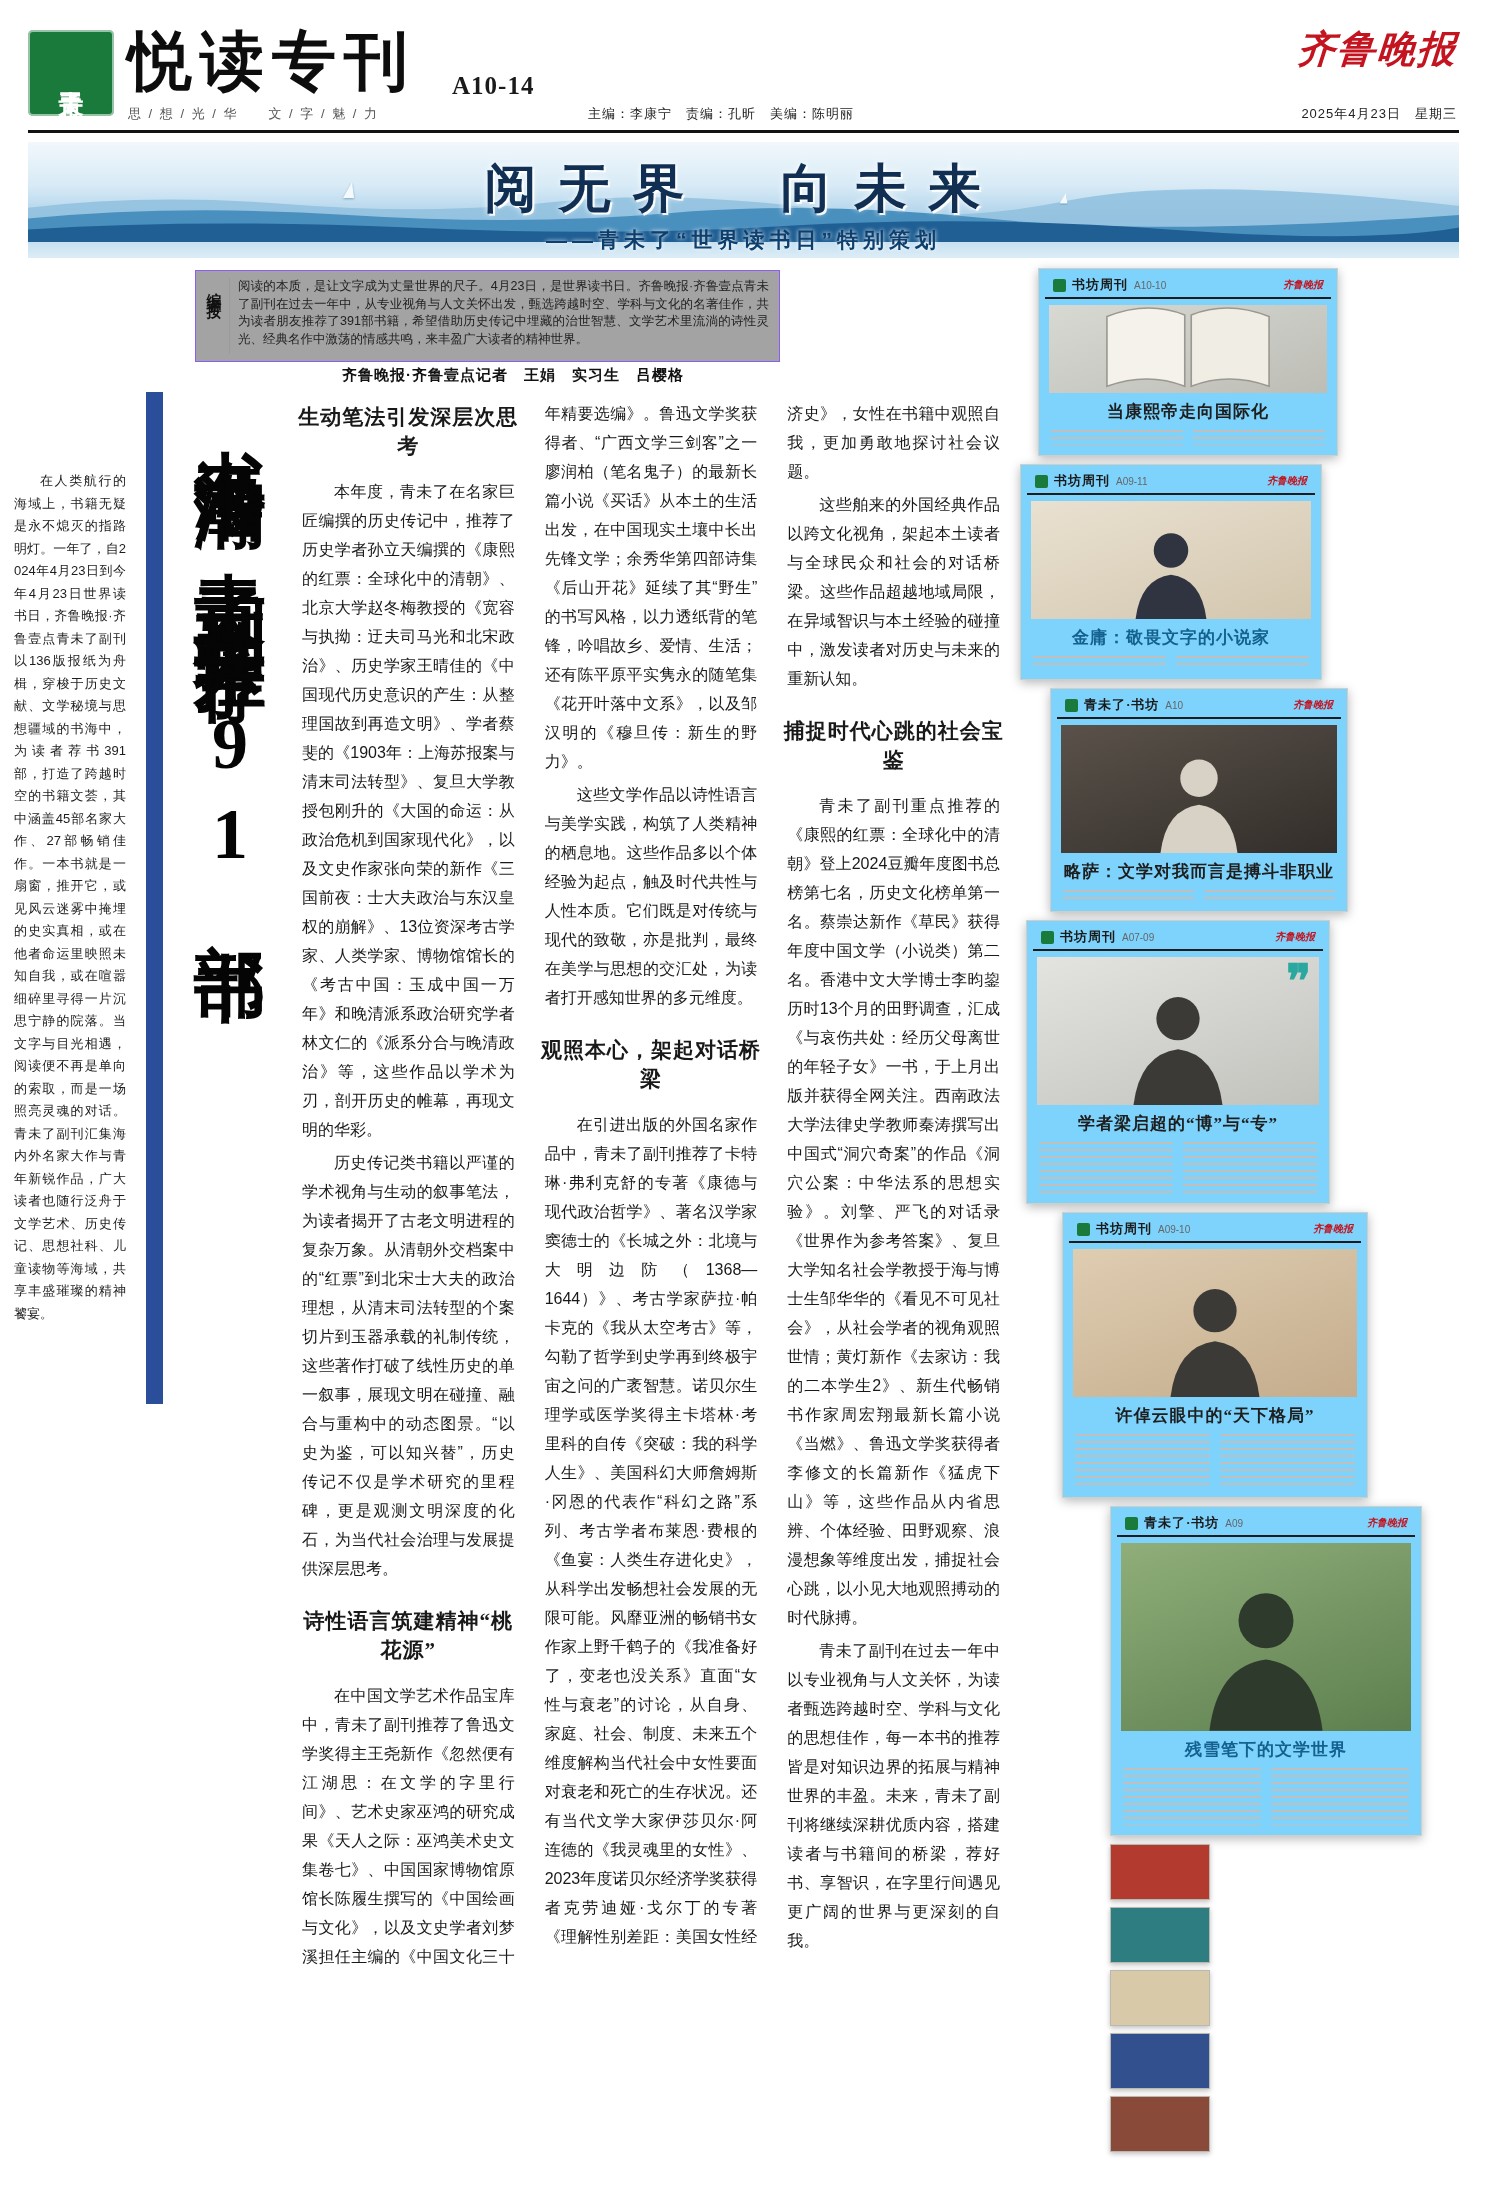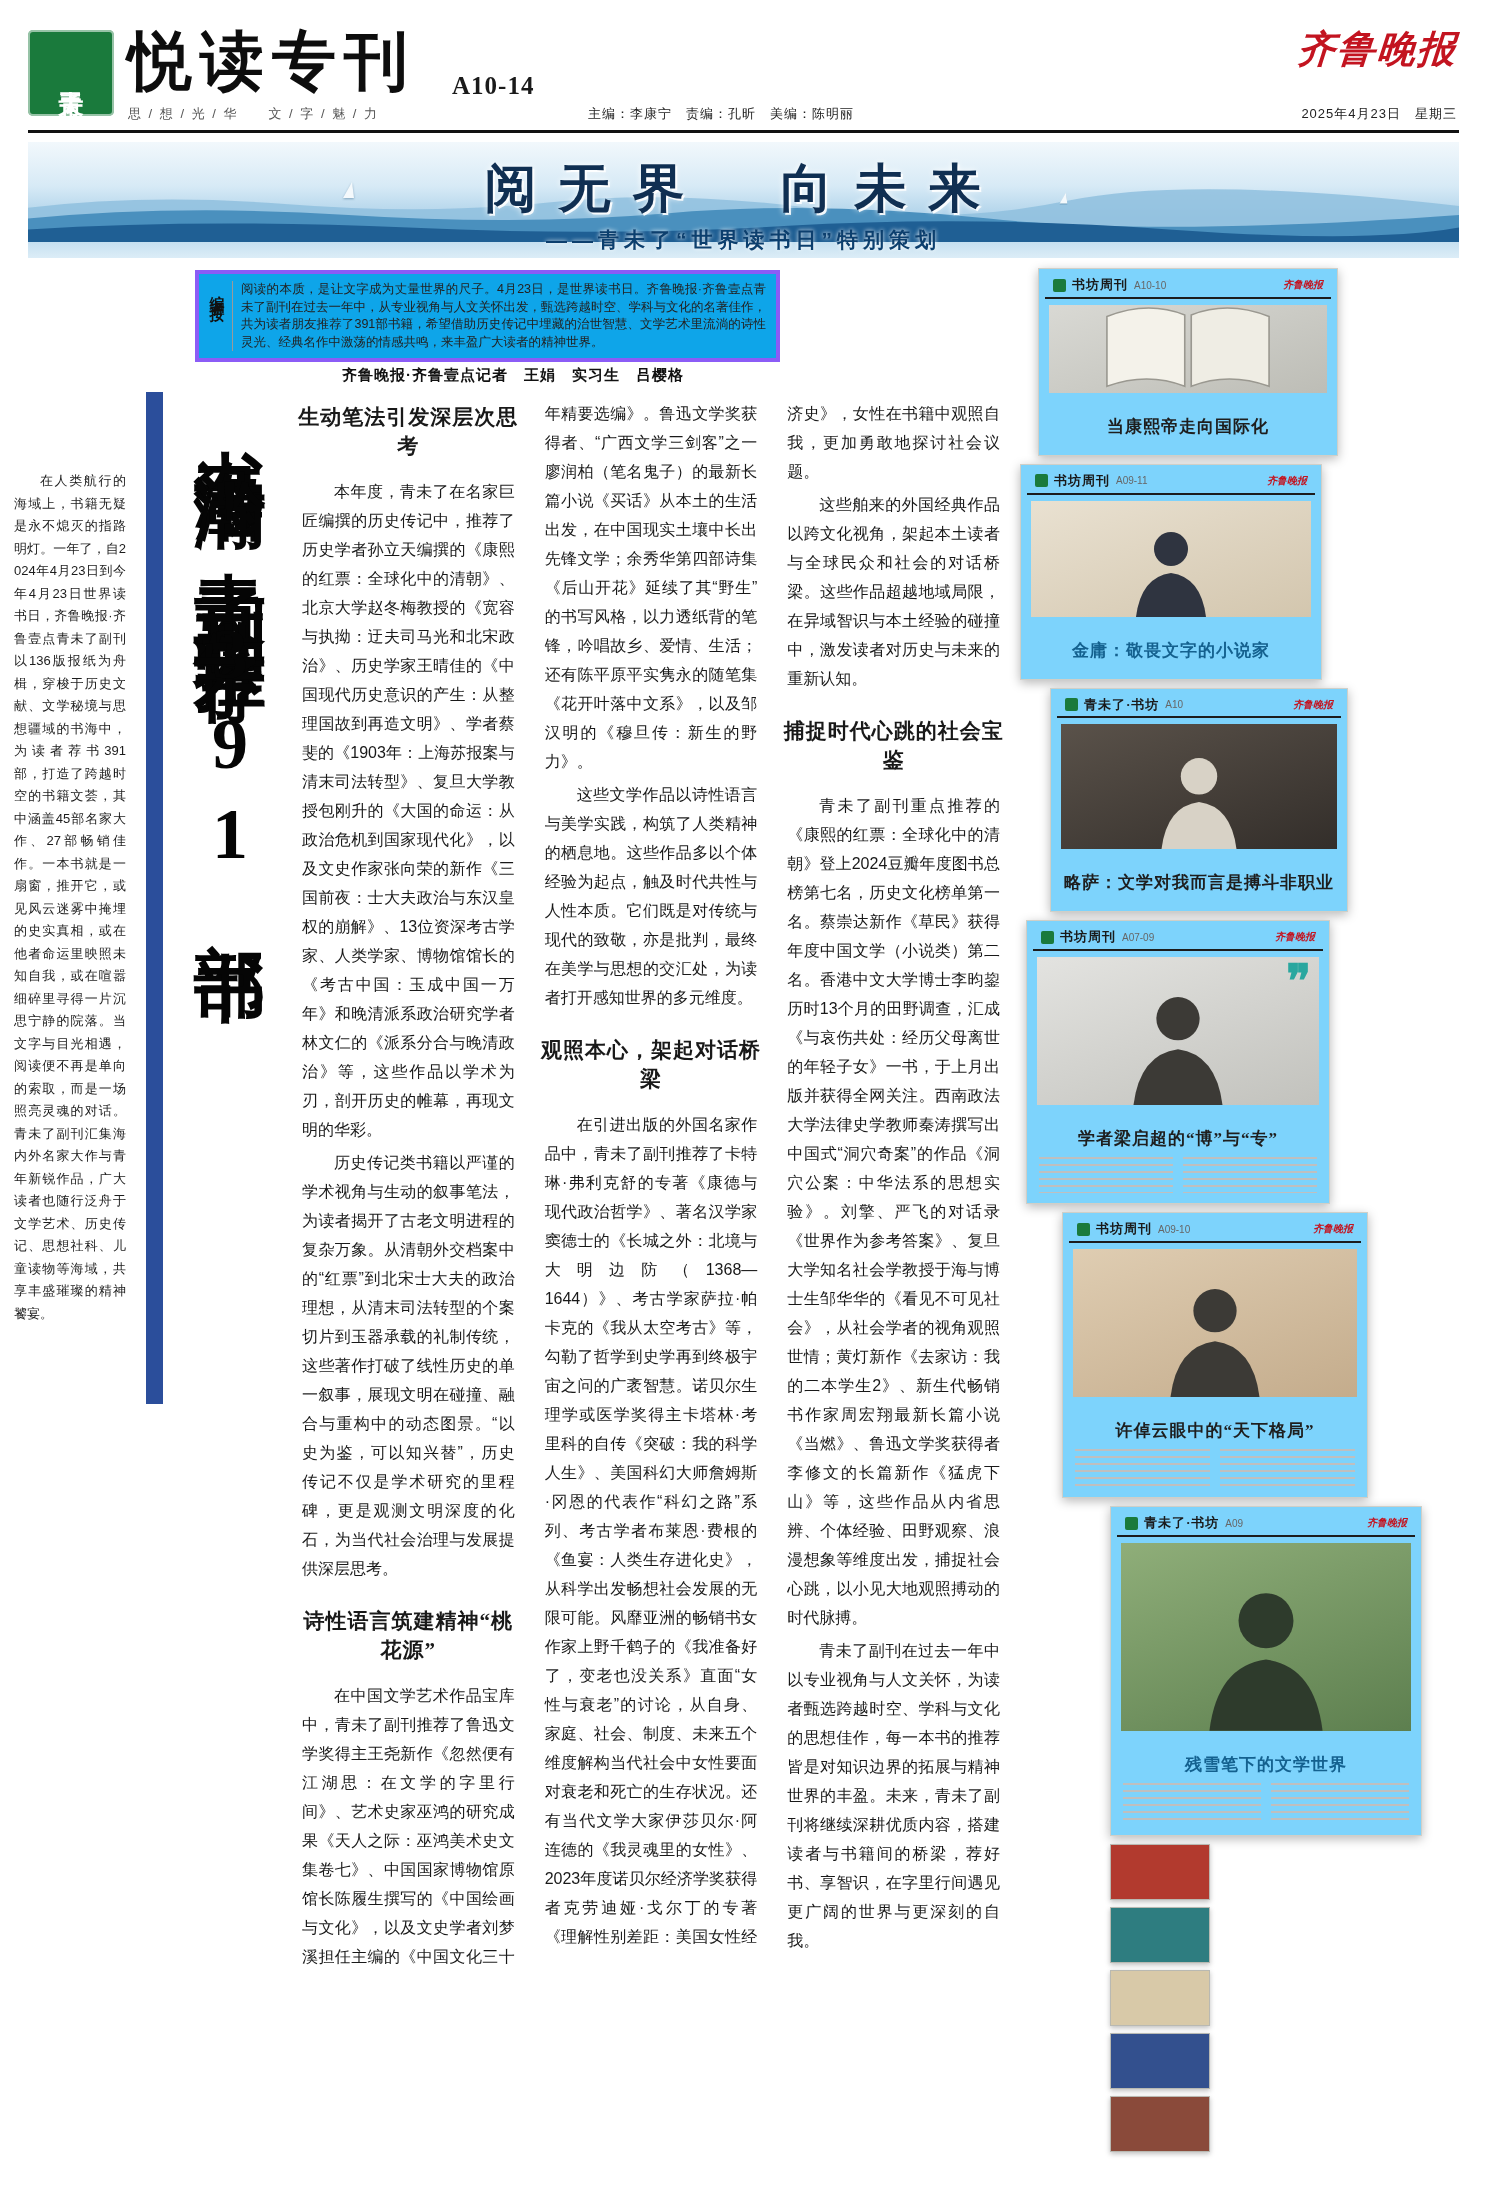--- a/index.html
+++ b/index.html
@@ -41,21 +41,21 @@
   .banner-title { position:absolute; left:0; right:0; top:12px; text-align:center;
                   font-size:52px; font-weight:900; letter-spacing:22px; color:#102f52;
                   font-family:"Liberation Serif", serif;
                   text-shadow:0 0 6px #ffffff, 2px 2px 0 rgba(255,255,255,.9); }
   .banner-subtitle { position:absolute; left:0; right:0; bottom:4px; text-align:center;
                      font-size:21px; font-weight:bold; letter-spacing:5px; color:#0c3f6e;
                      text-shadow:0 0 4px #ffffff; }
 
   
   .editor-note { position:absolute; left:195px; top:270px; width:585px; height:92px;
-                 border:4px solid #8b5cf6; background:#0ea5e9; display:flex; padding:7px 10px 7px 8px; }
+                 border:1px solid #8b5cf6; background:#a3a3a3; display:flex; padding:7px 10px 7px 8px; }
   .note-label { writing-mode:vertical-rl; text-orientation:upright; font-weight:bold;
                 font-size:15px; letter-spacing:6px; padding:2px 6px 2px 0; margin-right:8px;
                 border-right:1px solid #9a9a9a; color:#111; flex:0 0 auto; }
   .note-text { font-size:12.5px; line-height:17.5px; text-align:justify; color:#222;
                overflow:hidden; }
 
   
   .side-note { position:absolute; left:14px; top:470px; width:112px;
                font-size:13px; line-height:22.5px; text-align:justify; text-indent:2em;
                color:#1c1c1c; word-break:break-all; }
@@ -99,21 +99,21 @@
   .p3 { height:128px; background:linear-gradient(160deg,#5a524a,#332e2a); }
   .p4 { height:148px; background:linear-gradient(160deg,#e3e3e0,#c2c2bd); }
   .p5 { height:148px; background:linear-gradient(160deg,#dfcdb2,#c4ac8c); }
   .p6 { height:188px; background:linear-gradient(160deg,#8fae79,#5d7f4f); }
   .sil { position:absolute; bottom:0; left:50%; transform:translateX(-50%); height:86%; }
   .sil-dark  { color:#3c3a36; } .sil-navy { color:#2f3440; }
   .sil-light { color:#d8d2c6; } .sil-green { color:#2e3b2c; }
   .open-book { position:absolute; left:50%; top:50%; transform:translate(-50%,-50%); width:70%; }
   .quote-glyph { position:absolute; right:8px; top:2px; font-size:46px; line-height:1;
                  color:#2aa79f; font-weight:bold; font-family:"Liberation Serif", serif; }
-  .t-headline { text-align:center; font-weight:900; padding:22px 6px 4px; font-size:17px;
+  .t-headline { text-align:center; font-weight:900; padding:7px 6px 4px; font-size:17px;
                 letter-spacing:1px; color:#1e1e1e; font-family:"Liberation Serif", serif; }
   .t-headline.blue { color:#14618f; }
   .t-lines { flex:1; display:flex; gap:10px; margin:3px 12px 10px; }
   .t-lines i { flex:1; background:repeating-linear-gradient(to bottom,#bfbfbf 0 2px,transparent 2px 7px); }
 
   .covers { position:absolute; left:90px; top:1576px; width:100px; display:flex;
             flex-direction:column; gap:7px; }
   .cover { height:56px; border:1px solid #b9b9b2; box-shadow:0 2px 5px rgba(0,0,0,.25); }
   .c1 { background:#b23a2e; } .c2 { background:#2e7d80; } .c3 { background:#d8c9a8; }
   .c4 { background:#33508e; } .c5 { background:#8a4a3a; }

